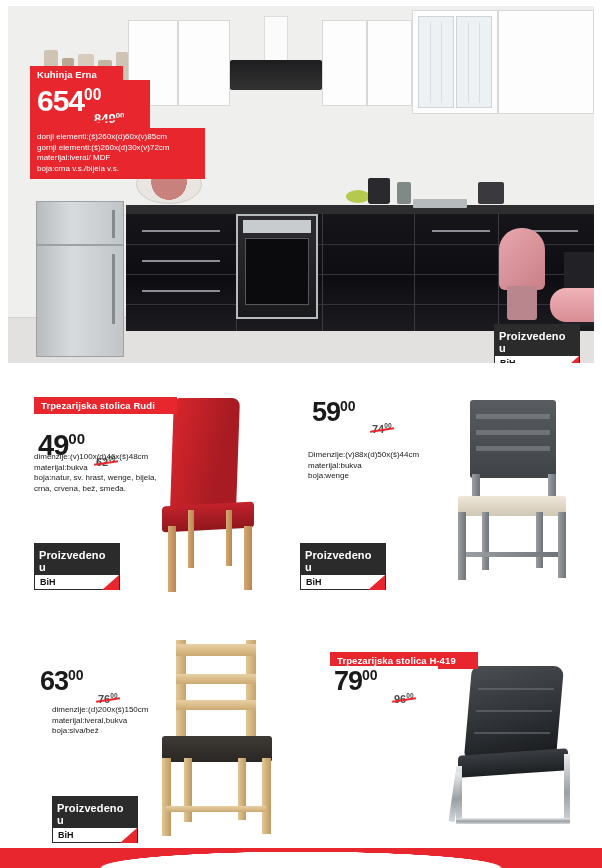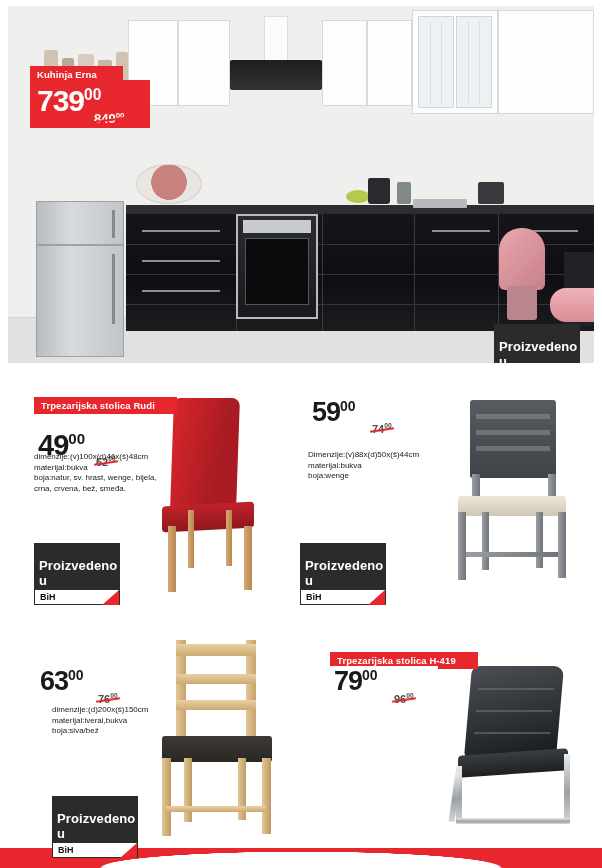--- a/index.html
+++ b/index.html
@@ -81,23 +81,23 @@
 
   
   .bih {
     position: absolute;
     z-index: 7;
     width: 86px;
   }
   .bih .bih-top {
     background: #2b2b2b;
     color: #ffffff;
-    font-size: 13px;
+    font-size: 11px;
     font-weight: bold;
-    padding: 15px 5px 2px 5px;
+    padding: 6px 5px 2px 5px;
     letter-spacing: .1px;
   }
   .bih .bih-bot {
     position: relative;
     background: #ffffff;
     color: #111111;
     font-size: 9px;
     font-weight: bold;
     padding: 1.5px 5px 2.5px 5px;
     border: 1px solid #2b2b2b;
@@ -417,27 +417,31 @@
     <div class="k-chair">
       <div class="bk"></div>
         <div class="st"></div>
     </div>
     <div class="k-arm"></div>
 
     <div class="badge badge-title-kuhinja" style="left:22px; top:60px;">Kuhinja Erna</div>
 
     <div class="pricebox" style="left:22px; top:74px; width:120px; height:48px; background:#e8262d;">
       <span class="price-main" style="position:absolute; left:7px; top:6px; font-size:30px; color:#ffffff;">
-        <span>739</span><span class="cents">00</span>
+        <span>654</span><span class="cents">00</span>
       </span>
       <span class="price-old" style="position:absolute; left:64px; top:32px; font-size:13px; color:#ffffff;">
         <span>849</span><span class="cents">00</span>
       </span>
     </div>
 
+    <div class="specs white" style="left:22px; top:122px; width:175px; background:#e8262d; padding:4px 5px 5px 7px;">donji elementi:(š)260x(d)60x(v)85cm
+gornji elementi:(š)260x(d)30x(v)72cm
+materijal:iveral/ MDF
+boja:crna v.s./bijela v.s.</div>
 
     <div class="bih dark-bg" style="left:486px; top:318px;">
       <div class="bih-top">Proizvedeno u</div>
       <div class="bih-bot">BiH</div>
     </div>
   </div>
 
   <div class="prod" id="p-rudi">
     <div class="rudi-chair">
       <div class="back"></div>

